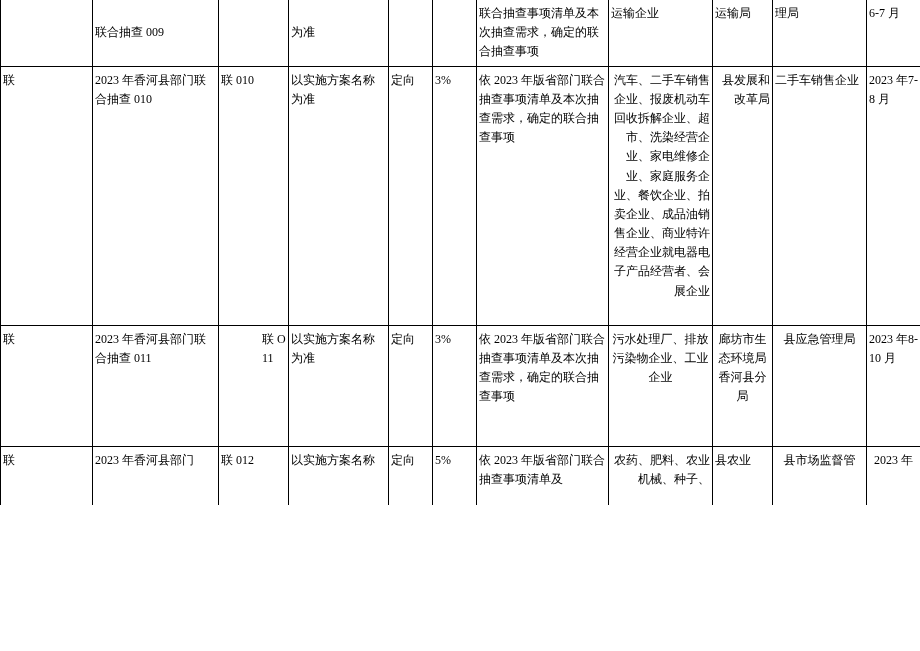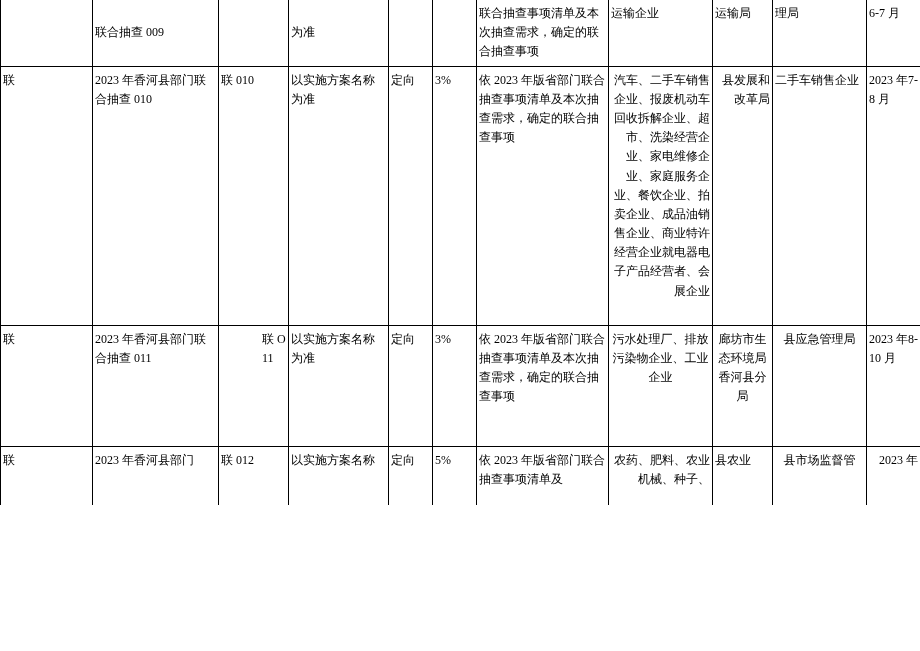--- a/index.html
+++ b/index.html
@@ -107,17 +107,17 @@
         <td style="vertical-align:top;">联</td>
         <td style="vertical-align:top;">2023 年香河县部门</td>
         <td style="vertical-align:top;">联 012</td>
         <td style="vertical-align:top;">以实施方案名称</td>
         <td style="vertical-align:top;">定向</td>
         <td style="vertical-align:top;">5%</td>
         <td style="vertical-align:top;">依 2023 年版省部门联合抽查事项清单及</td>
         <td style="text-align:right;vertical-align:top;">农药、肥料、农业机械、种子、</td>
         <td style="text-align:left;vertical-align:top;">县农业</td>
         <td style="text-align:center;vertical-align:top;">县市场监督管</td>
-        <td style="text-align:right;vertical-align:top;">2023 年</td>
+        <td style="text-align:center;vertical-align:top;">2023 年</td>
       </tr>
     </tbody>
   </table>
 </div>
 
 </body></html>

